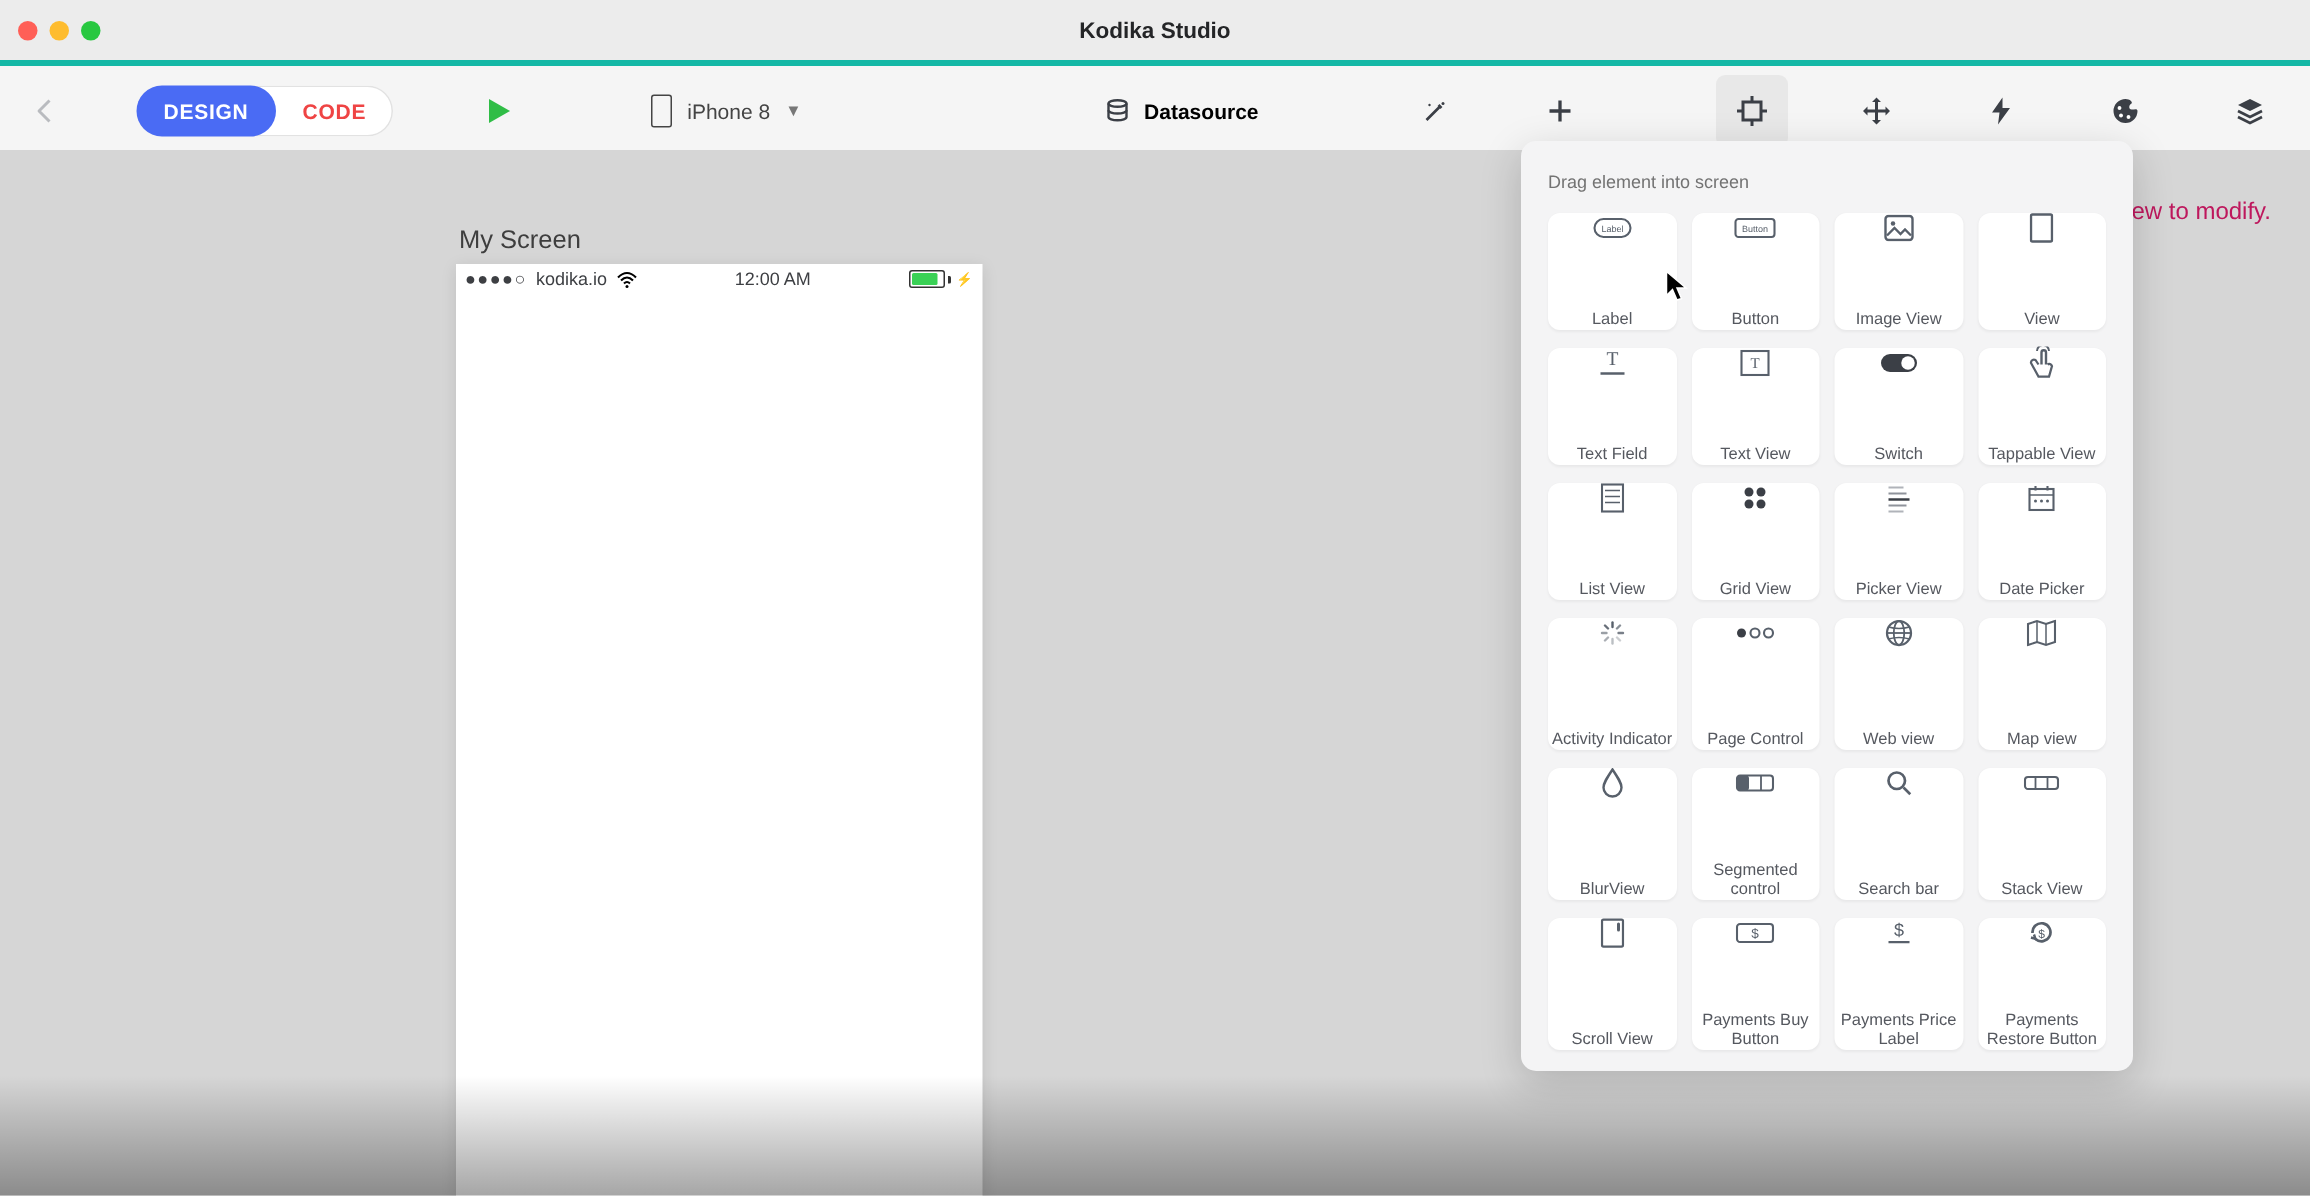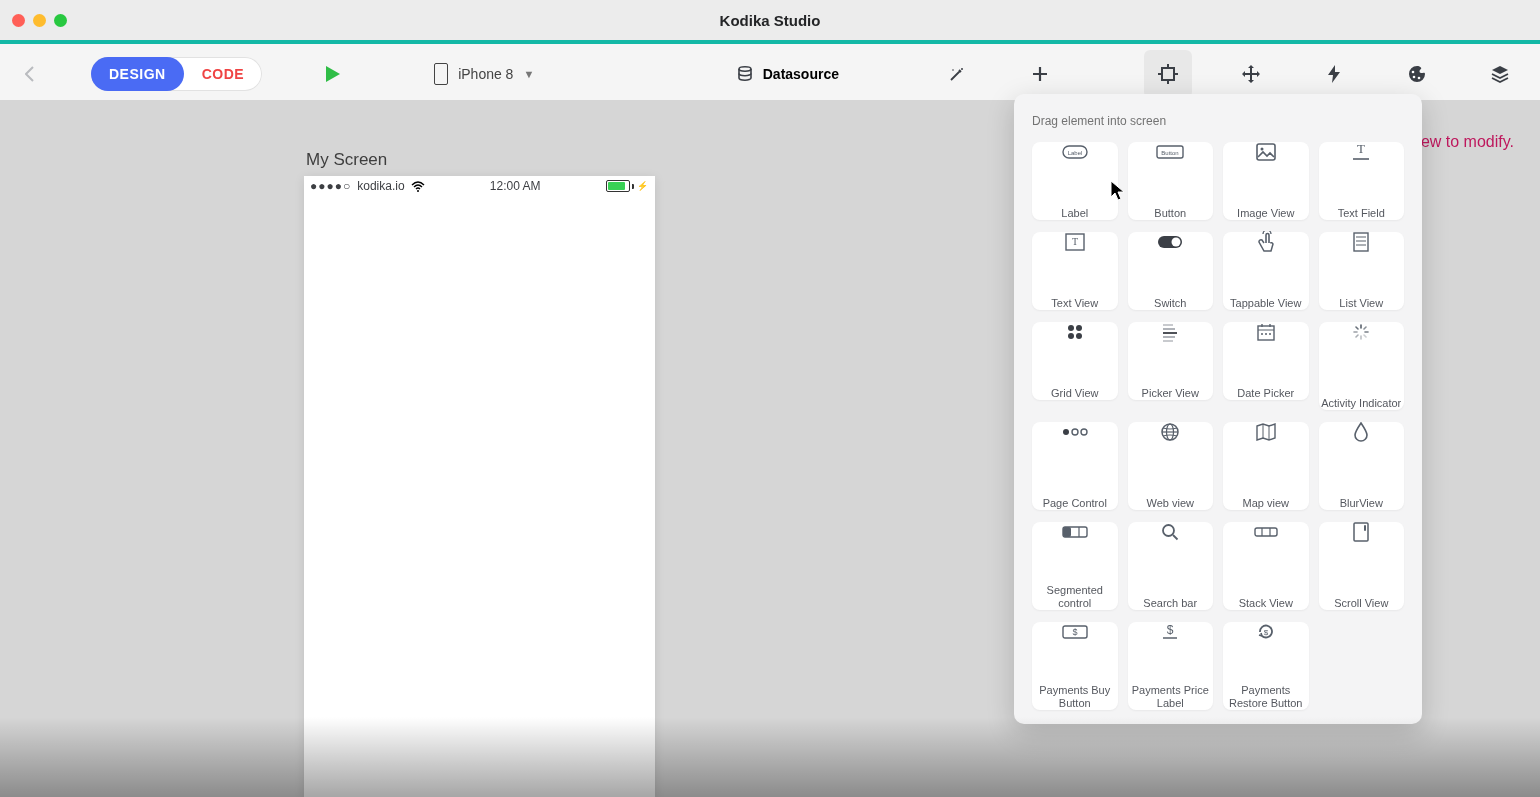--- a/index.html
+++ b/index.html
@@ -220,20 +220,28 @@
       <div class="obj">
         <div class="ic">
             <svg width="20" height="18" viewBox="0 0 20 18">
               <rect x="1" y="1" width="18" height="16" rx="2" fill="none" stroke="#58606b" stroke-width="1.6"></rect>
               <circle cx="6" cy="6" r="1.5" fill="#58606b"></circle>
               <path d="M2 14 L7 9 L11 13 L14 10 L18 14" fill="none" stroke="#58606b" stroke-width="1.6"></path>
             </svg>
           </div>
         <div class="lbl">Image View</div>
       </div>
+      <div class="obj">
+        <div class="ic">
+            <svg width="16" height="20" viewBox="0 0 16 20">
+              <rect x="1" y="1" width="14" height="18" rx="1" fill="none" stroke="#58606b" stroke-width="1.6"></rect>
+            </svg>
+          </div>
+        <div class="lbl">View</div>
+      </div>
 
       <div class="obj">
         <div class="ic">
             <svg width="22" height="18" viewBox="0 0 22 18">
               <text x="11" y="10" text-anchor="middle" font-size="13" fill="#58606b" font-family="serif">T</text>
               <line x1="3" y1="16" x2="19" y2="16" stroke="#58606b" stroke-width="1.6"></line>
             </svg>
           </div>
         <div class="lbl">Text Field</div>
       </div>

